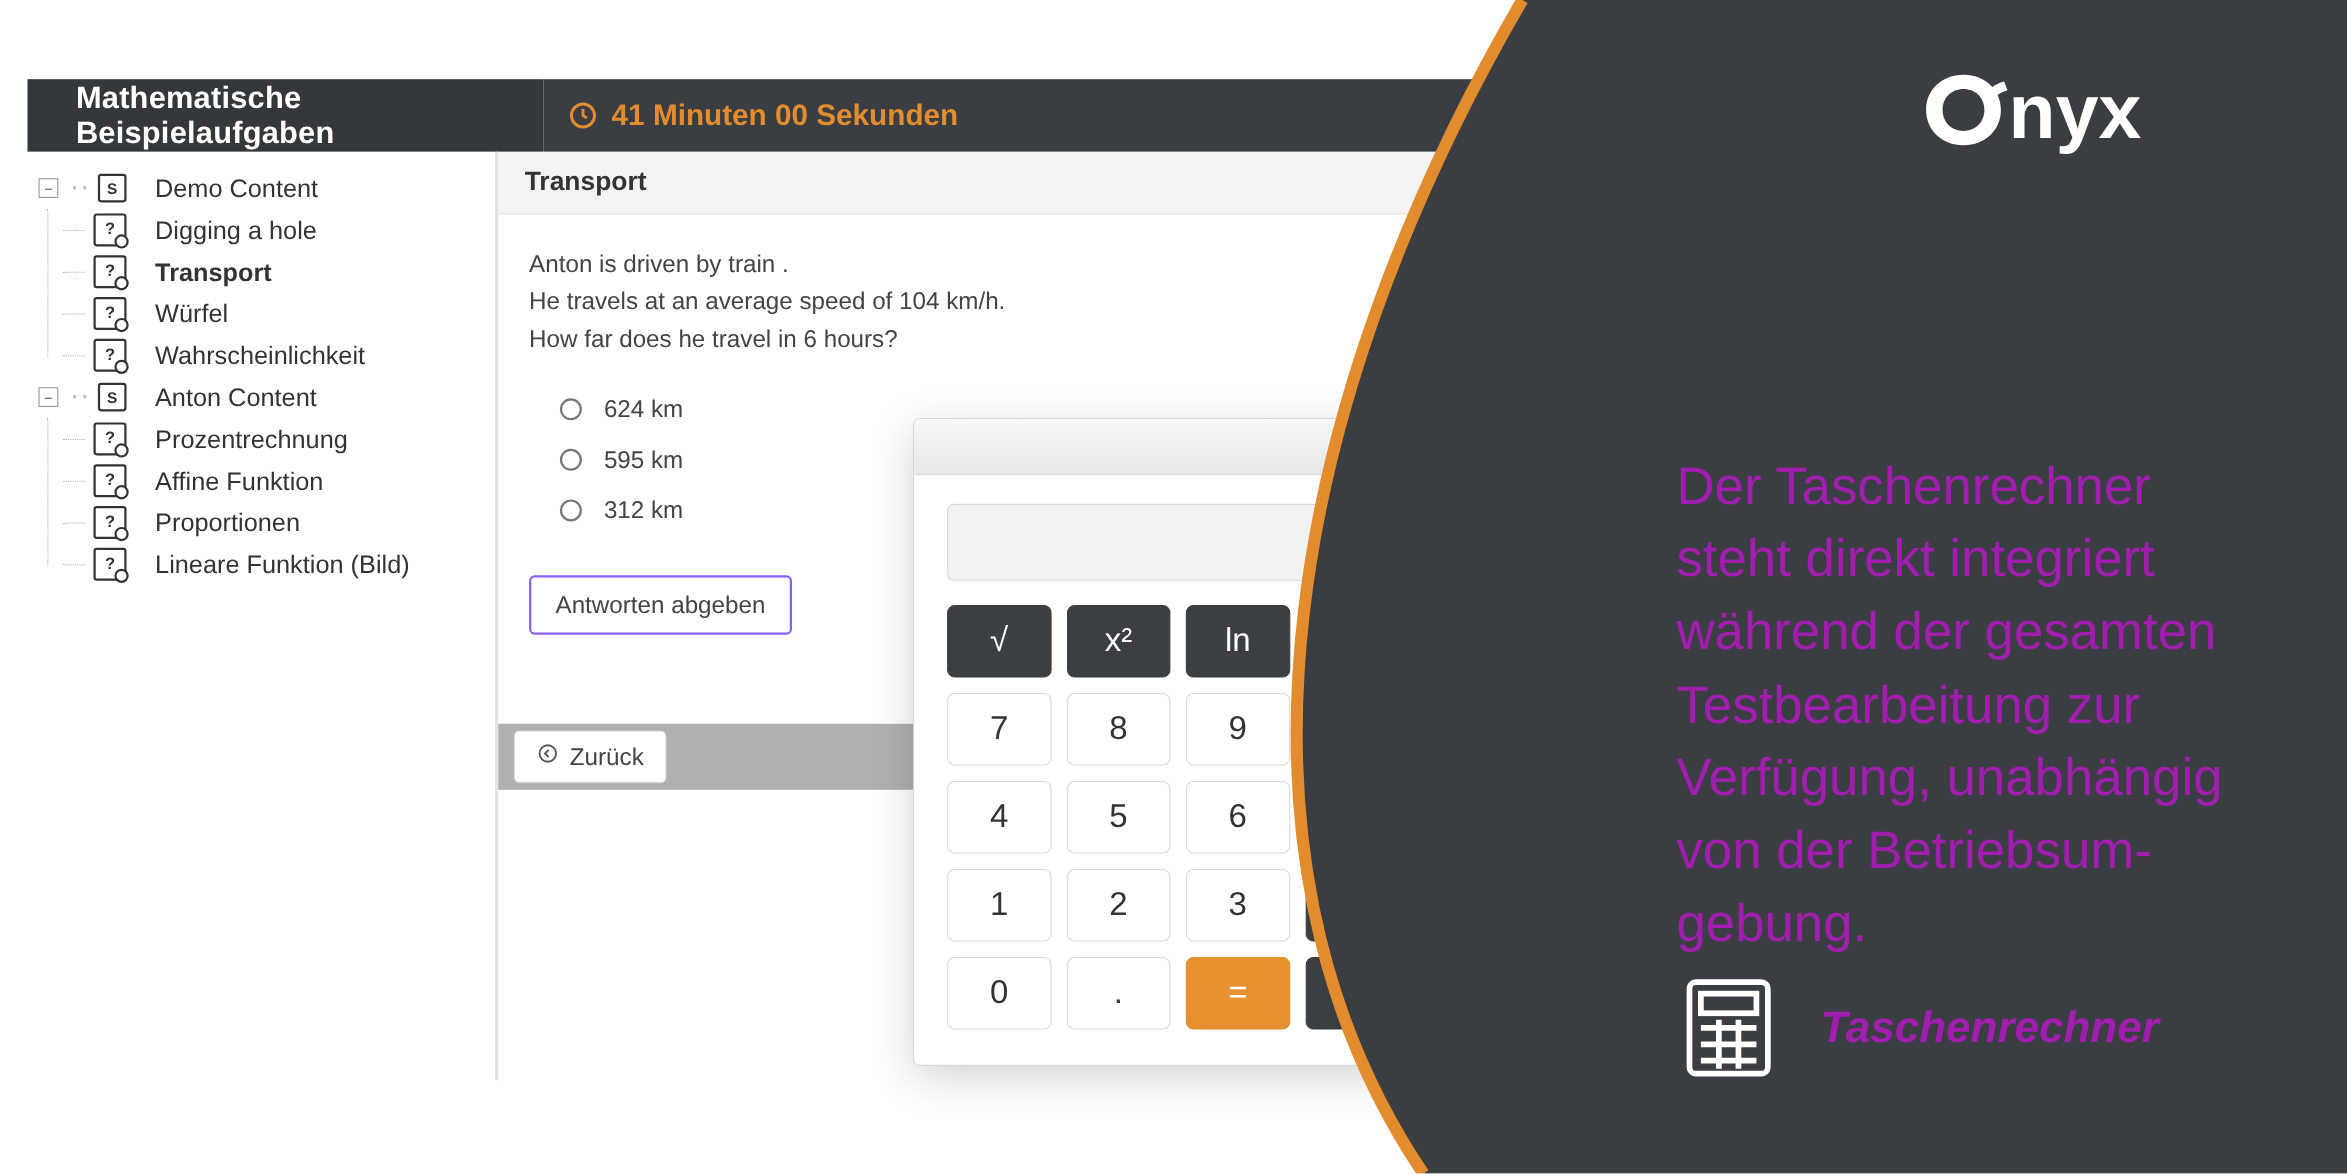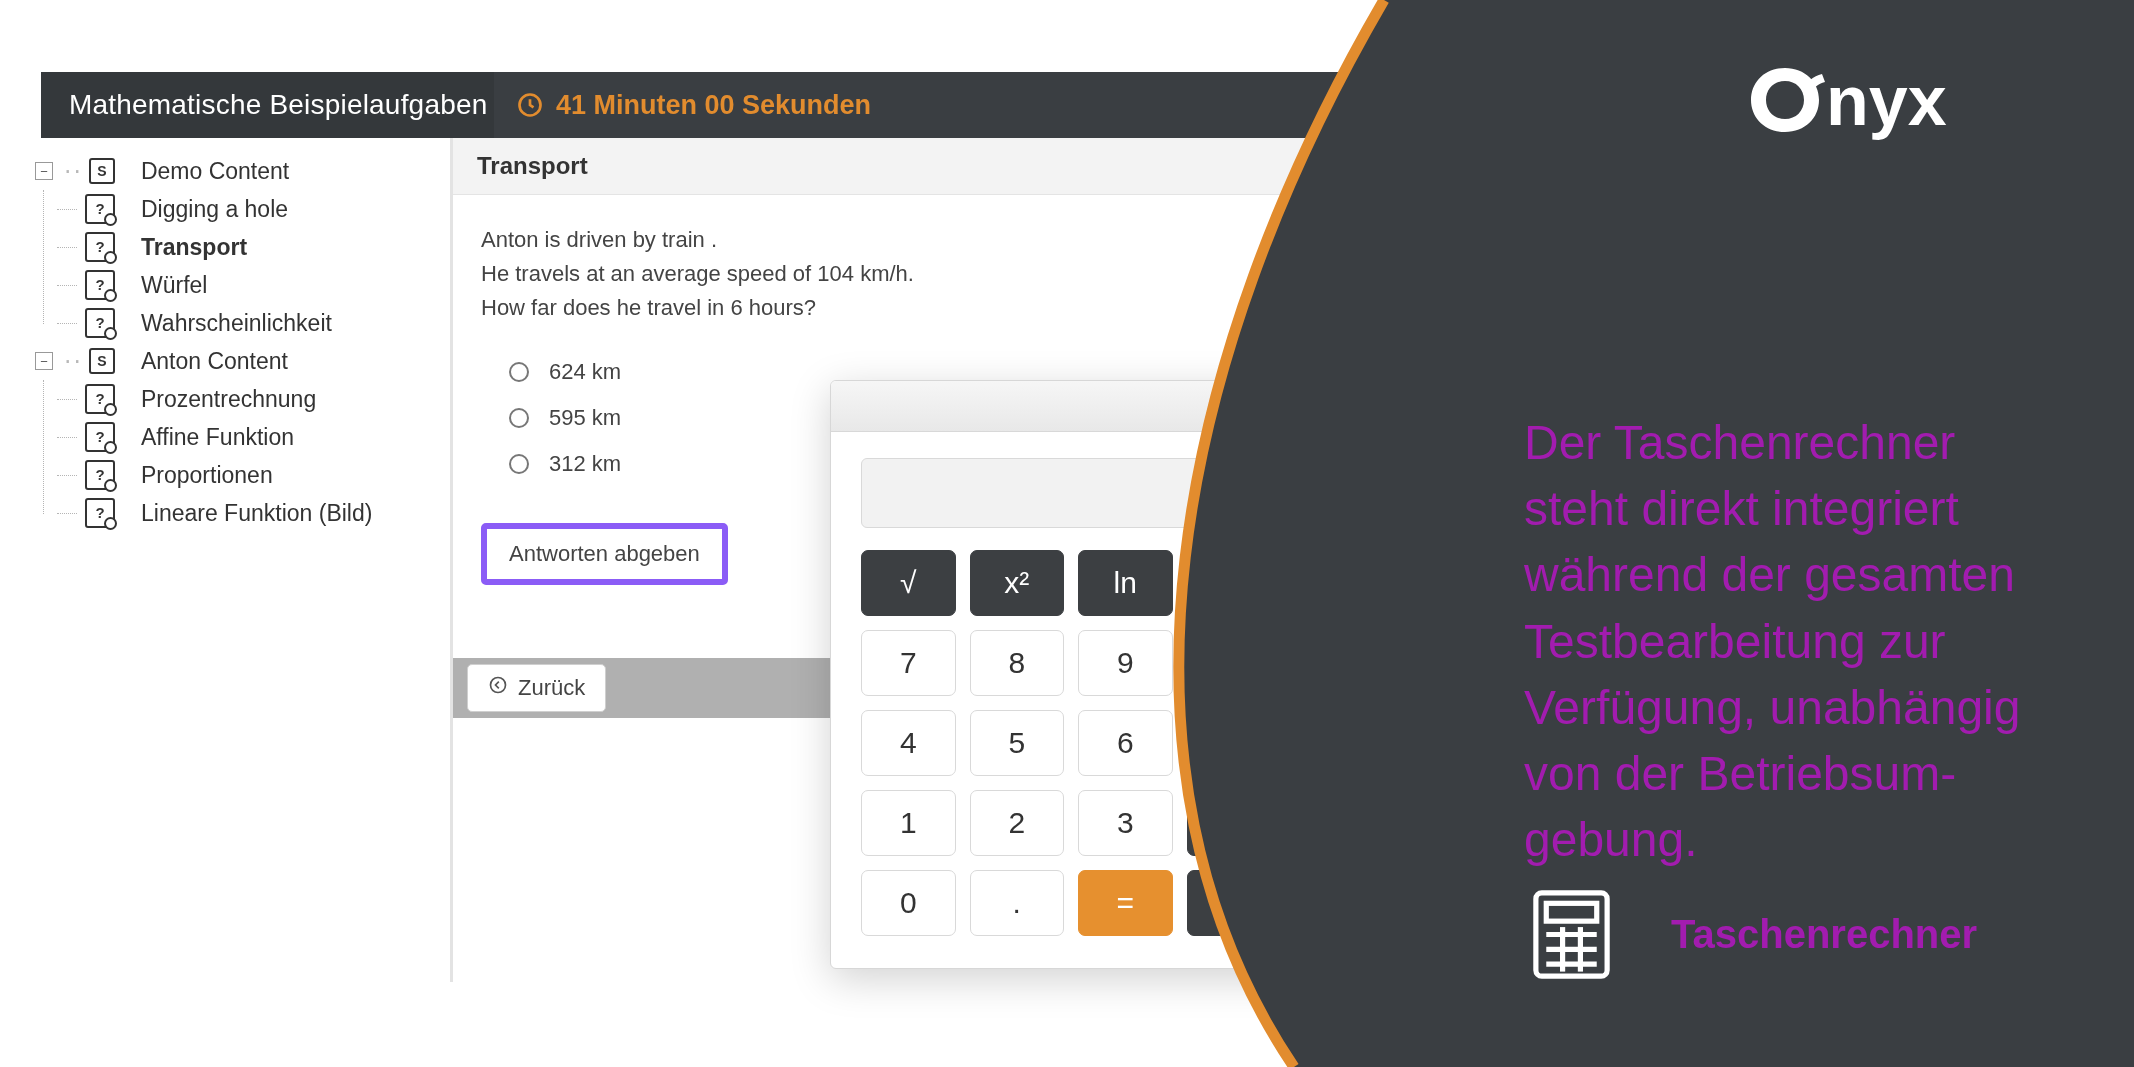--- a/index.html
+++ b/index.html
@@ -15,27 +15,27 @@
   html,body{margin:0;padding:0;height:100%;width:100%;font-family:"Segoe UI",Arial,sans-serif;color:var(--text);}
   .stage{position:relative;width:2134px;height:1067px;background:#fff;overflow:hidden;}
 
   
   .overlay{position:absolute;top:0;right:0;bottom:0;width:1180px;pointer-events:none;}
   .overlay svg{width:100%;height:100%;display:block;}
   .overlay-content{position:absolute;top:0;right:0;bottom:0;width:700px;padding:60px 70px 70px 0;color:#a21caf;pointer-events:auto;}
   .brand{position:absolute;top:55px;right:85px;}
   .brand svg{height:90px;width:auto;display:block;}
   .promo-text{position:absolute;top:410px;right:80px;width:530px;font-size:48px;line-height:1.38;font-weight:400;}
-  .feature-row{position:absolute;bottom:85px;right:65px;width:545px;display:flex;align-items:center;gap:52px;}
+  .feature-row{position:absolute;bottom:85px;right:65px;width:545px;display:flex;align-items:center;gap:36px;font-style:italic;}
   .feature-row .feat-icon svg{width:95px;height:95px;display:block;}
   .feature-row .feat-label{font-size:40px;font-weight:600;}
 
   
   .hdr{position:absolute;top:72px;left:25px;right:0;height:66px;display:flex;align-items:stretch;}
-  .hdr-left{width:425px;background:var(--darker);color:#fff;font-weight:400;font-size:28px;display:flex;align-items:center;padding-left:28px;letter-spacing:.2px;margin-left:16px;}
+  .hdr-left{width:425px;background:var(--darker);color:#fff;font-weight:700;font-size:28px;display:flex;align-items:center;padding-left:44px;letter-spacing:.2px;}
   .hdr-main{flex:1;background:var(--dark);display:flex;align-items:center;padding:0 16px 0 22px;color:#fff;}
   .timer{display:flex;align-items:center;gap:12px;color:var(--orange);font-weight:700;font-size:27px;justify-content:center;}
   .timer .clock-icon{display:inline-flex;}
   .timer .clock-icon svg{width:28px;height:28px;}
   .hdr-spacer{flex:1;}
   .hdr-btn{display:flex;align-items:center;justify-content:center;height:46px;min-width:46px;border-radius:4px;border:1px solid #6c7074;background:var(--darker);margin-left:10px;}
   .hdr-calc-btn svg{width:26px;height:26px;}
   .hdr-test-btn{background:var(--orange2);border-color:var(--orange2);color:#fff;padding:0 14px;gap:8px;font-size:22px;font-weight:600;}
   .hdr-test-btn svg{width:22px;height:22px;}
 
@@ -55,21 +55,21 @@
   .children .node{padding-left:6px;}
   .children .node .branch{display:inline-block;width:20px;border-top:1px dotted #b5b5b5;margin-right:2px;vertical-align:middle;}
 
   
   .main{position:absolute;top:138px;left:453px;right:0;height:830px;}
   .q-title-bar{background:#f3f3f3;border-bottom:1px solid #e4e4e4;padding:14px 24px;font-size:24px;font-weight:700;color:#333;}
   .q-body{padding:28px 28px 10px 28px;font-size:22px;color:#444;line-height:1.55;}
   .answers{padding:14px 0 10px 56px;}
   .answer{display:flex;align-items:center;gap:20px;padding:10px 0;font-size:22px;color:#444;}
   .radio{appearance:none;width:20px;height:20px;border:2px solid #777;border-radius:50%;background:#fff;margin:0;}
-  .submit-btn{margin:26px 0 0 0;display:inline-block;border:6px solid #8b5cf6;background:#fff;border-radius:5px;font-size:22px;color:#444;padding:12px 22px;}
+  .submit-btn{margin:26px 0 0 0;display:inline-block;border:2px solid #8b5cf6;background:#fff;border-radius:5px;font-size:22px;color:#444;padding:12px 22px;}
 
   
   .navbar{position:absolute;left:453px;top:658px;width:920px;height:60px;background:#b0b0b0;display:flex;align-items:center;padding:0 14px;}
   .back-btn{display:flex;align-items:center;gap:10px;background:#fff;border:1px solid #cfcfcf;border-radius:5px;padding:10px 20px;font-size:22px;color:#444;}
   .back-btn svg{width:20px;height:20px;}
 
   
   .calc{position:absolute;left:830px;top:380px;width:480px;background:#fff;border:1px solid #d7d7d7;border-radius:6px;box-shadow:0 10px 40px rgba(0,0,0,.18);overflow:hidden;}
   .calc-title{height:50px;background:linear-gradient(#f6f6f6,#e8e8e8);border-bottom:1px solid #d8d8d8;display:flex;align-items:center;justify-content:flex-end;padding:0 14px;}
   .calc-close{width:30px;height:30px;border:1px solid #cfcfcf;background:#fafafa;border-radius:4px;display:flex;align-items:center;justify-content:center;color:#8a8a8a;font-size:20px;}

